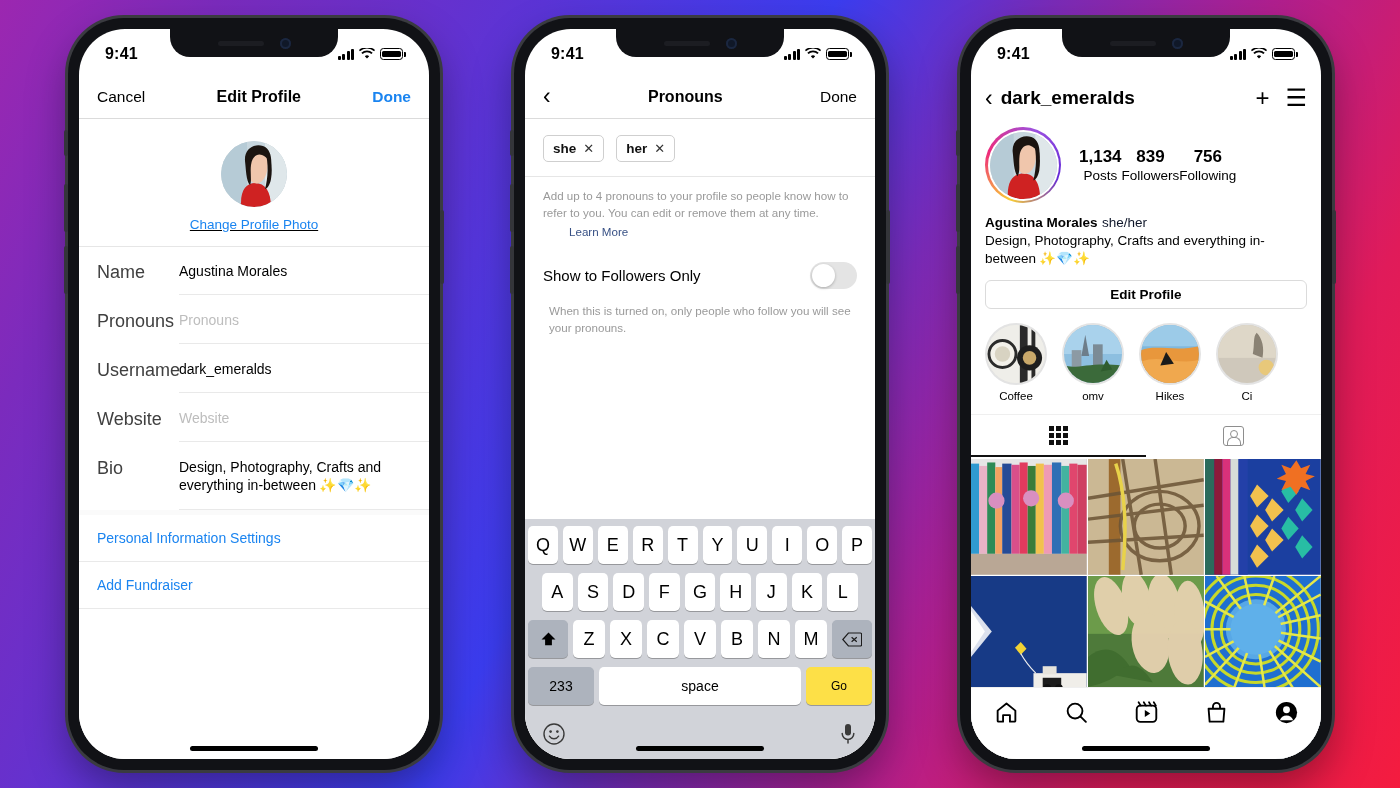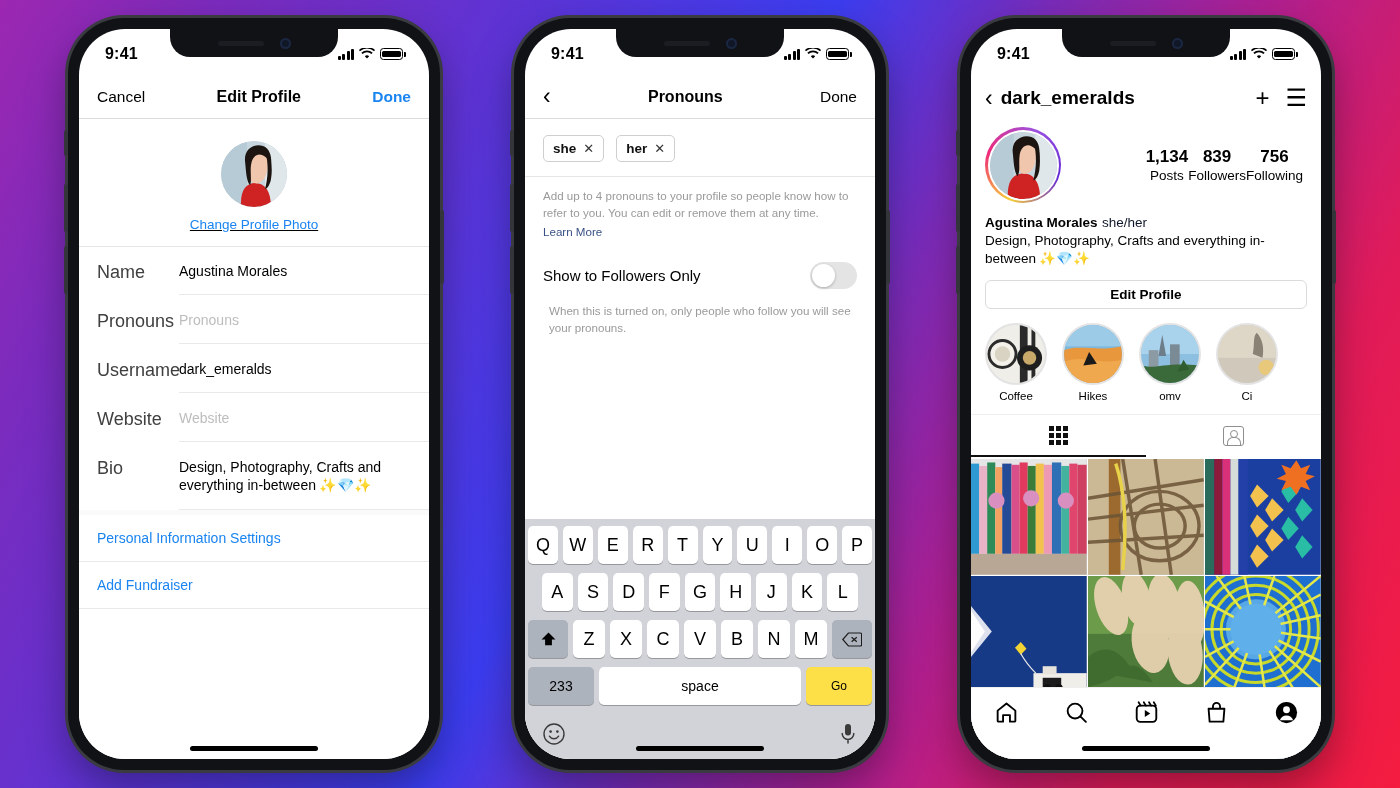--- a/index.html
+++ b/index.html
@@ -114,21 +114,21 @@
   
   .p2-body { position:absolute; top:90px; left:0; right:0; bottom:0; background:#fff; }
   .chips { display:flex; gap:12px; padding:16px 18px 14px; border-bottom:1px solid #e6e6e6; }
   .chip {
     border:1px solid #cfcfcf; border-radius:5px; padding:5px 9px;
     font-size:13.5px; font-weight:600; color:#111;
     display:flex; align-items:center; gap:7px; background:#fff;
   }
   .chip .x { font-weight:400; font-size:13px; color:#333; }
   .helper { padding:11px 18px 0; font-size:11.6px; color:#9a9a9a; line-height:1.45; }
-  .helper .more { color:#385185; display:inline-block; margin-top:2px; }
+  .helper .more { color:#385185; display:inline-block; margin-top:2px;margin-left:26px; }
   .toggle-row {
     display:flex; align-items:center; justify-content:space-between;
     padding:22px 18px 12px;
   }
   .toggle-label { font-size:15px; color:#000; }
   .toggle {
     width:47px; height:27px; border-radius:14px; background:#e4e4e4;
     position:relative; flex:0 0 47px;
   }
   .toggle .knob {
@@ -165,21 +165,21 @@
   .ig-user { font-size:19px; font-weight:700; color:#000; margin-left:8px; flex:1; }
   .ig-ic { font-size:24px; font-weight:300; color:#000; margin-left:16px; line-height:1; }
   .p3-body { position:absolute; top:92px; left:0; right:0; bottom:0; background:#fff; overflow:hidden; }
   .ig-top { display:flex; align-items:center; padding:6px 14px 0; }
   .ig-avatar-ring {
     width:76px; height:76px; border-radius:50%; padding:2.5px; flex:0 0 76px;
     background: conic-gradient(from 200deg, #f9ce34, #ee2a7b, #9b51e0, #6228d7, #f9ce34);
   }
   .ig-avatar-in { width:100%; height:100%; border-radius:50%; background:#fff; padding:2px; }
   .ig-avatar-img { width:100%; height:100%; border-radius:50%; overflow:hidden; position:relative; background:#cfd8dc;}
-  .ig-stats { flex:1; display:flex; justify-content:flex-end; padding:0 4px 0 18px; }
+  .ig-stats { flex:1; display:flex; justify-content:flex-start; padding:0 4px 0 18px; }
   .stat { text-align:center; }
   .stat-num { font-size:17px; font-weight:700; color:#000; }
   .stat-lbl { font-size:13.5px; color:#000; margin-top:1px; }
   .ig-bio { padding:10px 14px 0; }
   .bio-name { font-size:13.5px; font-weight:700; color:#000; }
   .bio-pron { font-size:13.5px; color:#0f172a; font-weight:400; }
   .bio-text { font-size:13.5px; color:#000; line-height:1.35; margin-top:1px; }
   .edit-btn {
     margin:12px 14px 0; border:1px solid #dbdbdb; border-radius:6px;
     text-align:center; padding:6px 0; font-size:13.5px; font-weight:700; color:#000;
@@ -527,45 +527,45 @@
                     <circle cx="44" cy="34" r="7" fill="#c9a96a"></circle>
                   </svg>
             </div>
               </div>
             <div class="hl-lbl">Coffee</div>
           </div>
           <div class="hl">
             <div class="hl-ring">
                 <div class="hl-img">
               <svg width="100%" height="100%" viewBox="0 0 60 60">
-                    <rect width="60" height="60" fill="#7fb8dd"></rect>
-                    <rect width="60" height="22" fill="#9ccbe8"></rect>
-                    <path d="M0 26c16-6 36 2 60-4v38H0z" fill="#e8973c"></path>
-                    <path d="M0 38c20-8 40 4 60-2v24H0z" fill="#f0a84e"></path>
-                    <path d="M26 28l8 12-14 2z" fill="#1a1a1a"></path>
-                  </svg>
-            </div>
-              </div>
-            <div class="hl-lbl">Hikes</div>
-          </div>
-          <div class="hl">
-            <div class="hl-ring">
-                <div class="hl-img">
-              <svg width="100%" height="100%" viewBox="0 0 60 60">
                     <rect width="60" height="60" fill="#8dbfe0"></rect>
                     <rect width="60" height="30" fill="#a9d2ec"></rect>
                     <path d="M22 10l4 22h-8z" fill="#6d7d8a"></path>
                     <rect x="30" y="20" width="10" height="22" fill="#7b8b96"></rect>
                     <rect x="8" y="26" width="10" height="18" fill="#8c9aa4"></rect>
                     <path d="M0 42c14 4 28-4 60 0v18H0z" fill="#3b6a3a"></path>
                     <path d="M44 36l6 10-12 2z" fill="#2f5c2e"></path>
                   </svg>
             </div>
               </div>
             <div class="hl-lbl">omv</div>
+          </div>
+          <div class="hl">
+            <div class="hl-ring">
+                <div class="hl-img">
+              <svg width="100%" height="100%" viewBox="0 0 60 60">
+                    <rect width="60" height="60" fill="#7fb8dd"></rect>
+                    <rect width="60" height="22" fill="#9ccbe8"></rect>
+                    <path d="M0 26c16-6 36 2 60-4v38H0z" fill="#e8973c"></path>
+                    <path d="M0 38c20-8 40 4 60-2v24H0z" fill="#f0a84e"></path>
+                    <path d="M26 28l8 12-14 2z" fill="#1a1a1a"></path>
+                  </svg>
+            </div>
+              </div>
+            <div class="hl-lbl">Hikes</div>
           </div>
           <div class="hl">
             <div class="hl-ring">
                 <div class="hl-img">
               <svg width="100%" height="100%" viewBox="0 0 60 60">
                     <rect width="60" height="60" fill="#cfc8bb"></rect>
                     <rect width="60" height="34" fill="#ded7c8"></rect>
                     <path d="M40 8c6 6 8 16 6 26l-10-4c2-10 0-18 4-22z" fill="#8a8274"></path>
                     <circle cx="50" cy="44" r="8" fill="#e8c87a"></circle>
                   </svg>

